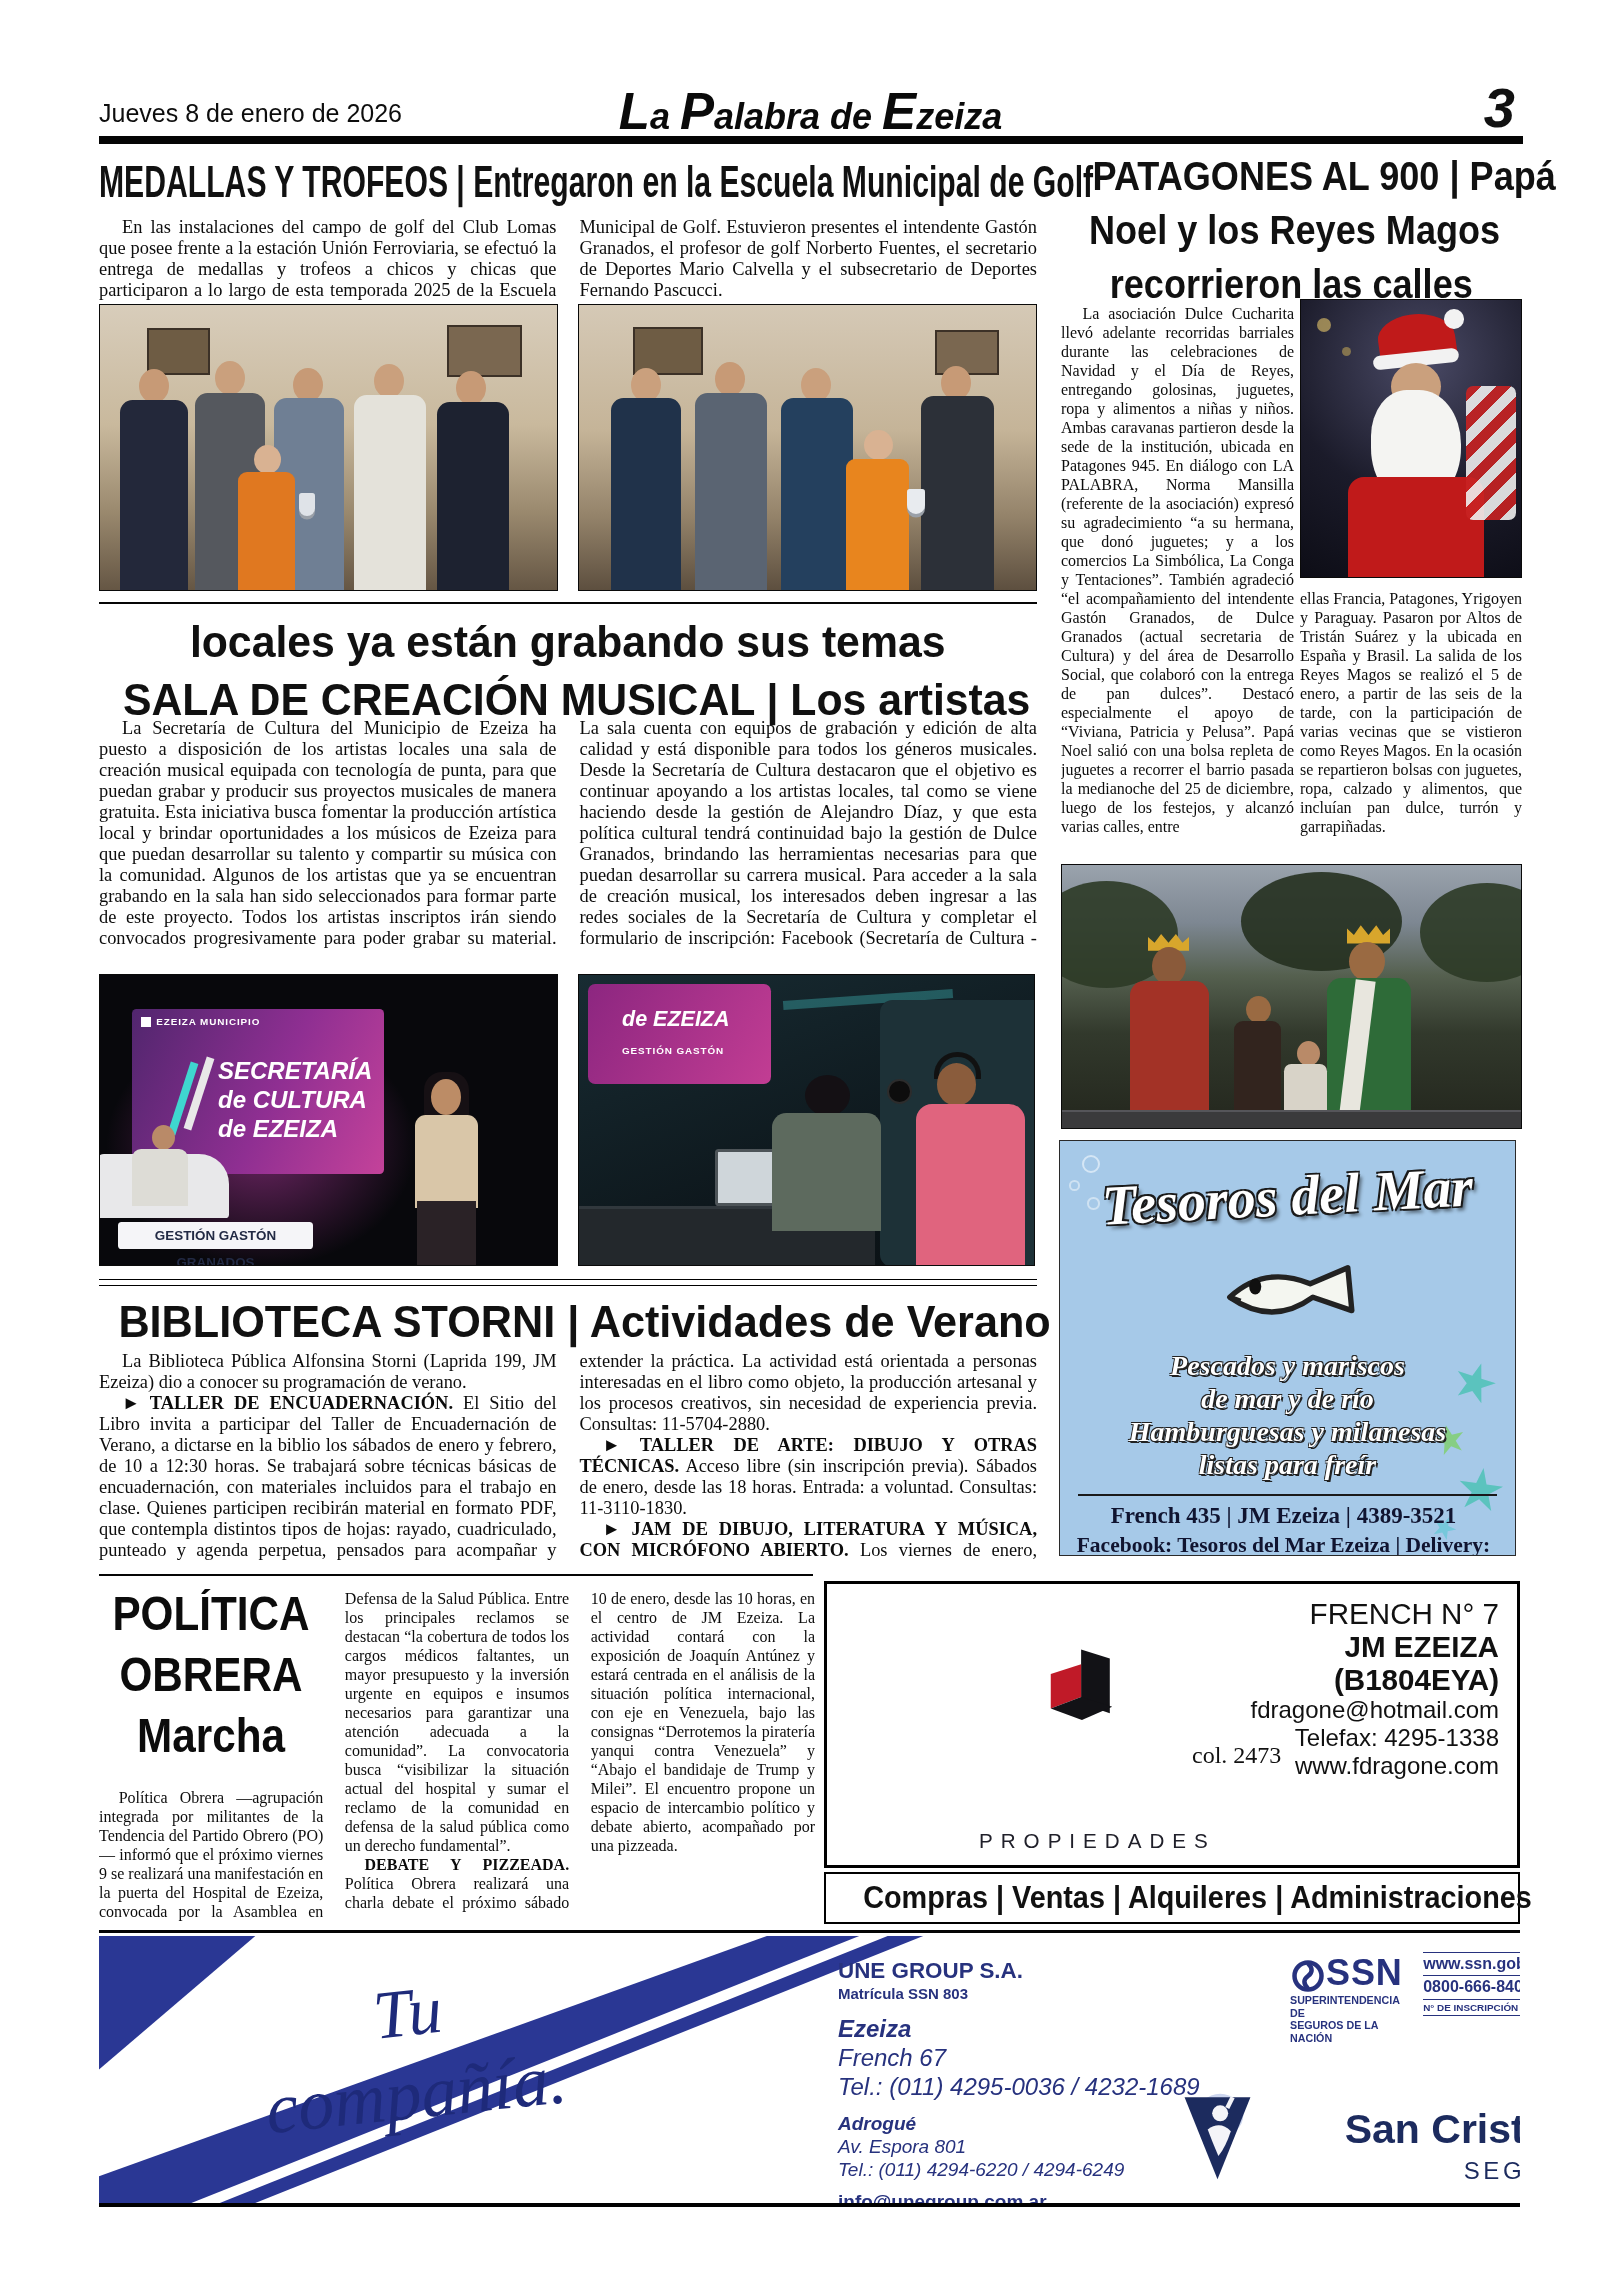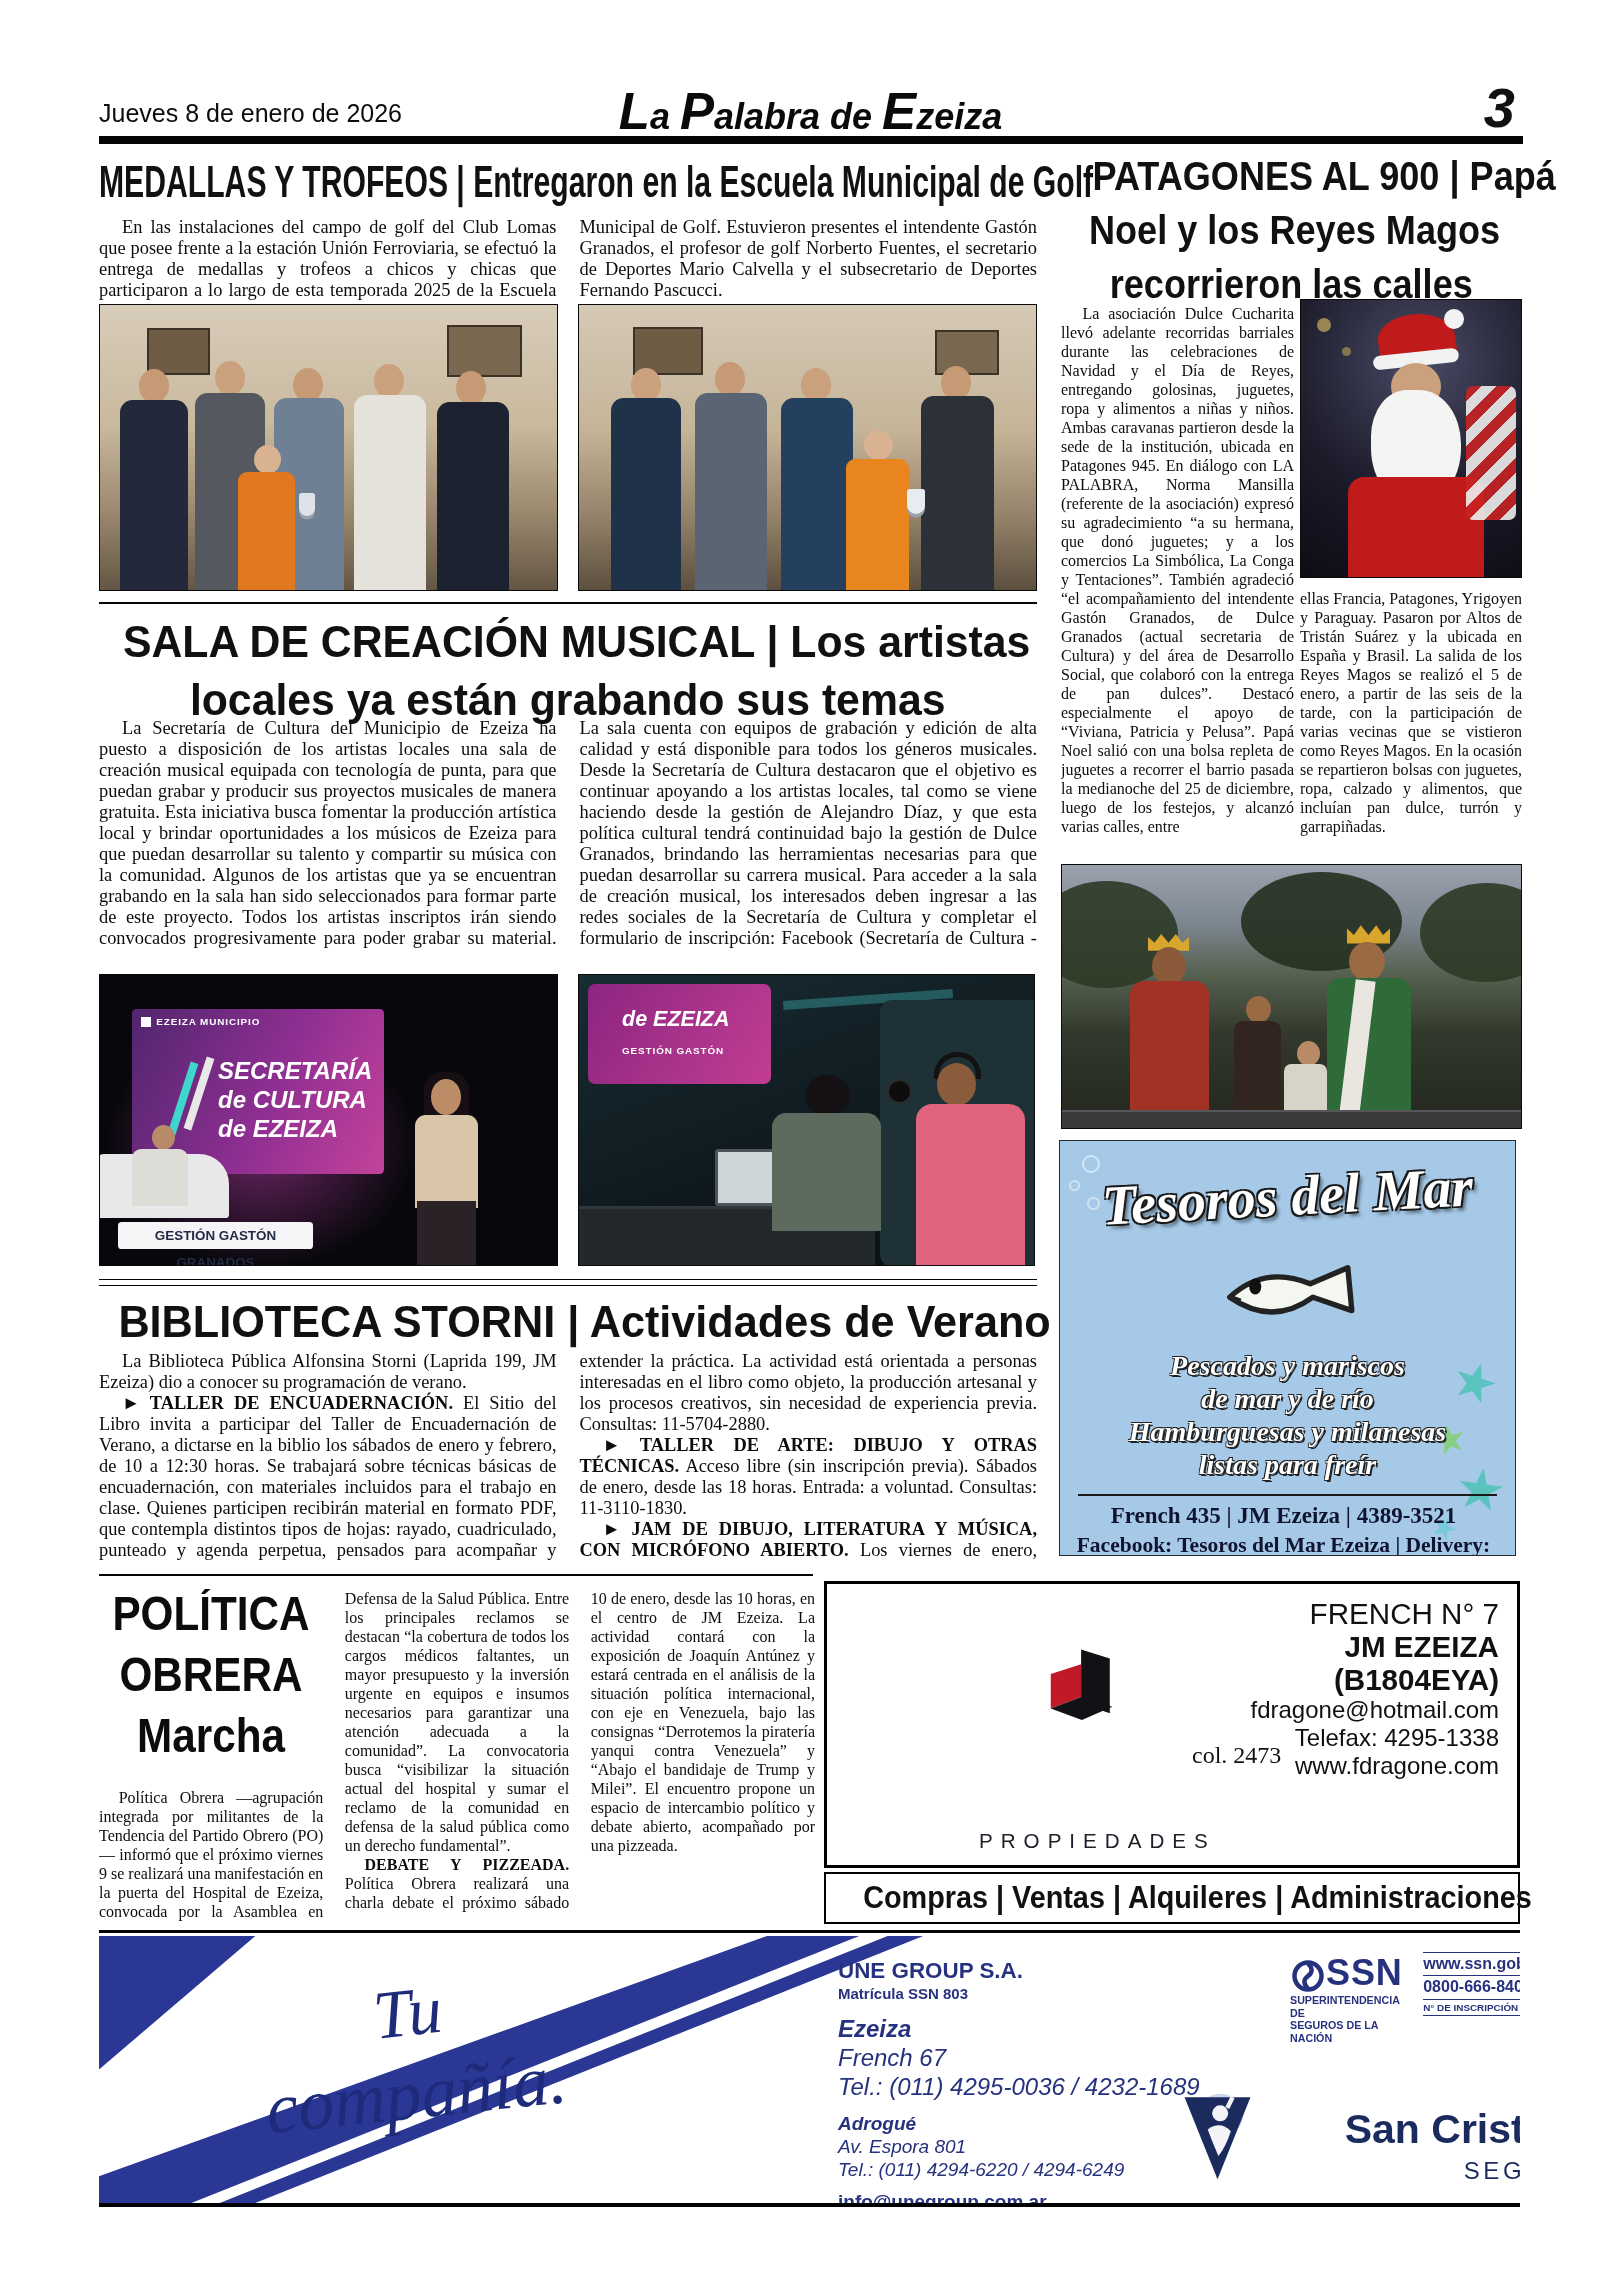--- a/index.html
+++ b/index.html
@@ -135,22 +135,22 @@
     <div class="abs rnd" style="left:287px;top:77px;width:36px;height:39px;background:#9a6a42"></div>
     <div class="abs" style="left:265px;top:113px;width:84px;height:150px;background:#2e6b38;border-radius:14.3px 14.3px 0 0"></div>
     <div class="abs" style="left:285px;top:115px;width:19.7px;height:143px;background:#e8e6de;transform:rotate(7deg)"></div>
     <div class="abs rnd" style="left:235px;top:176px;width:23px;height:25px;background:#b98a68"></div>
     <div class="abs" style="left:222px;top:199px;width:43px;height:64px;background:#d8d3c8;border-radius:7.2px 7.2px 0 0"></div>
     <div class="abs" style="left:0;bottom:0;width:100%;height:18px;background:#3a3a3c;border-top:2.7px solid #55555a"></div>
   </div>
 
   <div class="abs rule" style="left:99px;top:602px;width:938px;height:1.8px"></div>
   <div class="abs" style="left:99px;top:618px;width:938px;text-align:center">
+    <div style="line-height:47px"><span class="cond" style="font-size:45px;transform:scaleX(.95)">locales ya están grabando sus temas</span></div>
     <div style="line-height:47px"><span class="cond" style="font-size:45px;transform:scaleX(.95)">SALA DE CREACIÓN MUSICAL | Los artistas</span></div>
-    <div style="line-height:47px"><span class="cond" style="font-size:45px;transform:scaleX(.95)">locales ya están grabando sus temas</span></div>
   </div>
   <div class="abs bodytxt" style="left:99px;top:718px;width:938px;height:251px;column-count:2;column-gap:23px;column-fill:auto;overflow:hidden">
     <p>La Secretaría de Cultura del Municipio de Ezeiza ha puesto a disposición de los artistas locales una sala de creación musical equipada con tecnología de punta, para que puedan grabar y producir sus proyectos musicales de manera gratuita. Esta iniciativa busca fomentar la producción artística local y brindar oportunidades a los músicos de Ezeiza para que puedan desarrollar su talento y compartir su música con la comunidad. Algunos de los artistas que ya se encuentran grabando en la sala han sido seleccionados para formar parte de este proyecto. Todos los artistas inscriptos irán siendo convocados progresivamente para poder grabar su material. La sala cuenta con equipos de grabación y edición de alta calidad y está disponible para todos los géneros musicales. Desde la Secretaría de Cultura destacaron que el objetivo es continuar apoyando a los artistas locales, tal como se viene haciendo desde la gestión de Alejandro Díaz, y que esta política cultural tendrá continuidad bajo la gestión de Dulce Granados, brindando las herramientas necesarias para que puedan desarrollar su carrera musical. Para acceder a la sala de creación musical, los interesados deben ingresar a las redes sociales de la Secretaría de Cultura y completar el formulario de inscripción: Facebook (Secretaría de Cultura - Ezeiza Municipio), Instagram: (@culturadeezeizaok) y Twitter (@culturadeezeiza).</p>
   </div>
 
   <div class="ph" style="left:99px;top:974px;width:459px;height:292px;background:#08080c">
     <div class="abs" style="left:-54px;top:0;width:430px;height:340px;background:radial-gradient(closest-side,rgba(190,60,170,.55),transparent 72%)"></div>
     <div class="abs" style="left:32px;top:34px;width:252px;height:165px;border-radius:4.5px;background:linear-gradient(115deg,#51266e 0%,#8f2f92 55%,#c4429a 100%)">
       <div class="abs" style="left:9px;top:7.2px;display:flex;align-items:center;gap:5.4px">
         <div style="width:9.9px;height:9.9px;background:#fff"></div>

